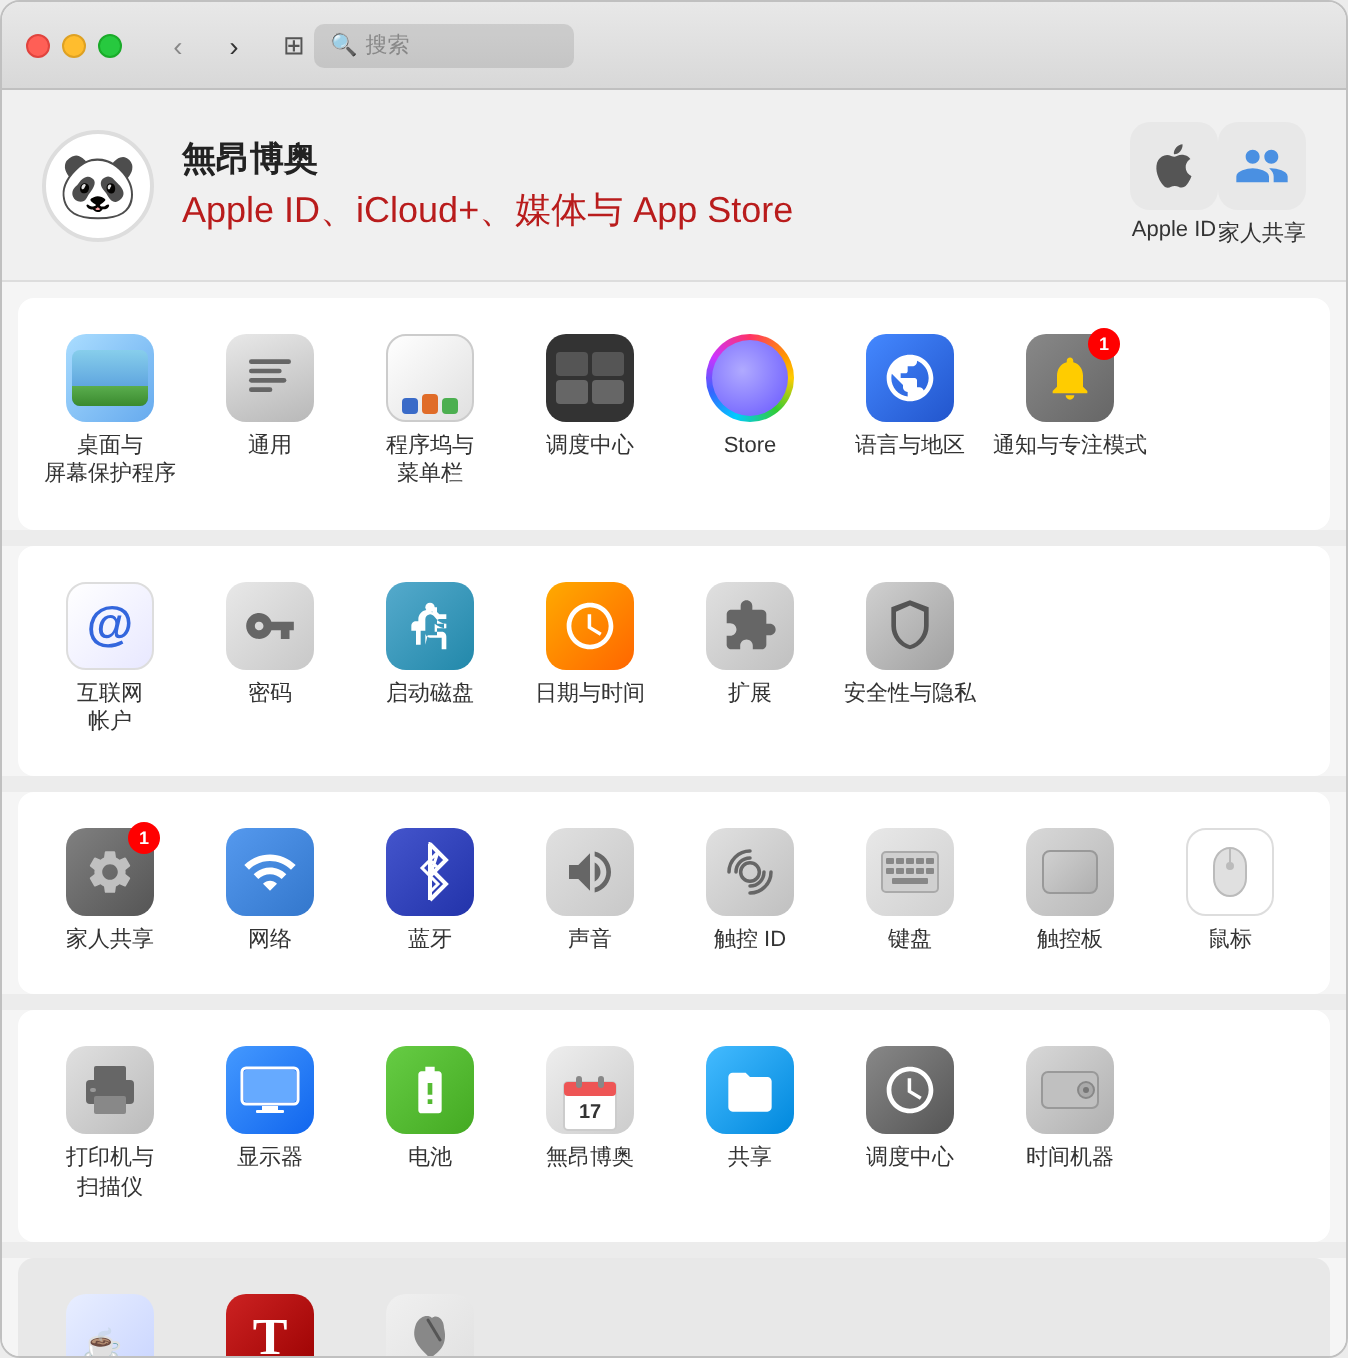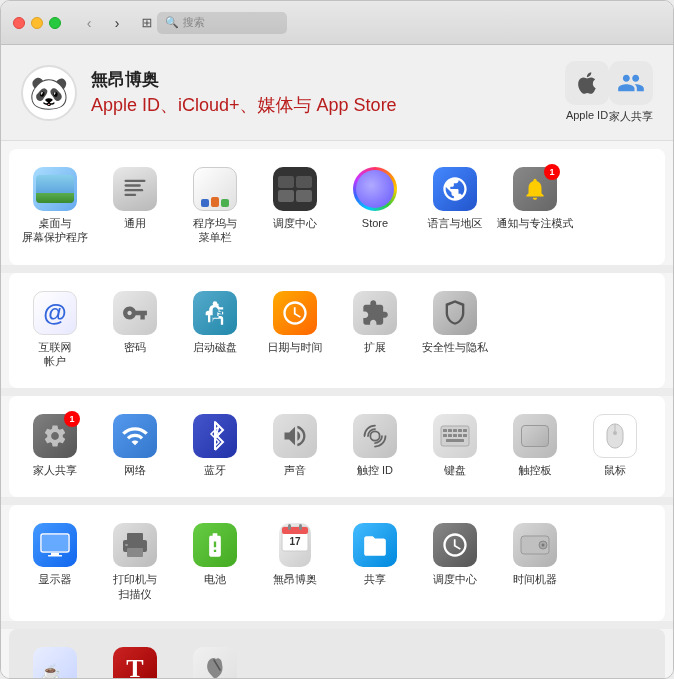--- a/index.html
+++ b/index.html
@@ -543,60 +543,60 @@
       </div>
     </div>
 
     <div class="section-divider"></div>
 
     <div style="background:white;margin:0 8px;border-radius:8px;padding:4px 8px 8px;">
       <div class="icon-grid">
 
         <div class="icon-item">
           <div class="icon-img">
+            <div style="width:44px;height:44px;background:linear-gradient(135deg,#e0e0e0,#bbb);border-radius:10px;display:flex;align-items:center;justify-content:center;">
+              <svg width="28" height="26" viewBox="0 0 28 26" fill="#666">
+                  <rect x="6" y="1" width="16" height="8" rx="1"></rect>
+                  <rect x="2" y="8" width="24" height="12" rx="2"></rect>
+                  <rect x="6" y="16" width="16" height="9" rx="1" fill="#888"></rect>
+                  <rect x="4" y="12" width="3" height="2" rx="1" fill="#999"></rect>
+                </svg>
+            </div>
+          </div>
+          <span class="icon-label">打印机与<br>扫描仪</span>
+        </div>
+
+        <div class="icon-item">
+          <div class="icon-img">
             <div style="width:44px;height:44px;background:linear-gradient(135deg,#4499ff,#1166ee);border-radius:10px;display:flex;align-items:center;justify-content:center;">
               <svg width="30" height="24" viewBox="0 0 30 24" fill="none">
                   <rect x="1" y="1" width="28" height="18" rx="2" fill="#1166ee" stroke="white" stroke-width="1.5"></rect>
                   <rect x="2" y="2" width="26" height="16" rx="1" fill="#66aaff"></rect>
                   <rect x="11" y="20" width="8" height="2" fill="white"></rect>
                   <rect x="8" y="22" width="14" height="1.5" rx="0.5" fill="white"></rect>
                 </svg>
             </div>
           </div>
           <span class="icon-label">显示器</span>
         </div>
 
         <div class="icon-item">
           <div class="icon-img">
-            <div style="width:44px;height:44px;background:linear-gradient(135deg,#e0e0e0,#bbb);border-radius:10px;display:flex;align-items:center;justify-content:center;">
-              <svg width="28" height="26" viewBox="0 0 28 26" fill="#666">
-                  <rect x="6" y="1" width="16" height="8" rx="1"></rect>
-                  <rect x="2" y="8" width="24" height="12" rx="2"></rect>
-                  <rect x="6" y="16" width="16" height="9" rx="1" fill="#888"></rect>
-                  <rect x="4" y="12" width="3" height="2" rx="1" fill="#999"></rect>
-                </svg>
-            </div>
-          </div>
-          <span class="icon-label">打印机与<br>扫描仪</span>
-        </div>
-
-        <div class="icon-item">
-          <div class="icon-img">
             <div style="width:44px;height:44px;background:linear-gradient(135deg,#66cc44,#44aa22);border-radius:10px;display:flex;align-items:center;justify-content:center;">
               <svg width="28" height="28" viewBox="0 0 24 24" fill="white">
                   <path d="M15.67 4H14V2h-4v2H8.33C7.6 4 7 4.6 7 5.33v15.33C7 21.4 7.6 22 8.33 22h7.33c.74 0 1.34-.6 1.34-1.33V5.33C17 4.6 16.4 4 15.67 4zM13 18h-2v-2h2v2zm0-4h-2V9h2v5z"></path>
                 </svg>
             </div>
           </div>
           <span class="icon-label">电池</span>
         </div>
 
         <div class="icon-item">
           <div class="icon-img">
-            <div style="width:32px;height:44px;background:linear-gradient(135deg,#eee,#ccc);border-radius:10px;display:flex;align-items:flex-start;justify-content:center;">
+            <div style="width:44px;height:44px;background:linear-gradient(135deg,#eee,#ccc);border-radius:10px;display:flex;align-items:flex-end;justify-content:center;">
               <svg width="30" height="30" viewBox="0 0 30 30" fill="none">
                   <rect x="2" y="4" width="26" height="24" rx="2" fill="white" stroke="#ccc" stroke-width="1"></rect>
                   <rect x="2" y="4" width="26" height="7" rx="2" fill="#e55"></rect>
                   <rect x="8" y="1" width="3" height="6" rx="1.5" fill="#888"></rect>
                   <rect x="19" y="1" width="3" height="6" rx="1.5" fill="#888"></rect>
                   <text x="15" y="22" font-size="10" text-anchor="middle" fill="#333" font-weight="bold">17</text>
                 </svg>
             </div>
           </div>
           <span class="icon-label">無昂博奥</span>

